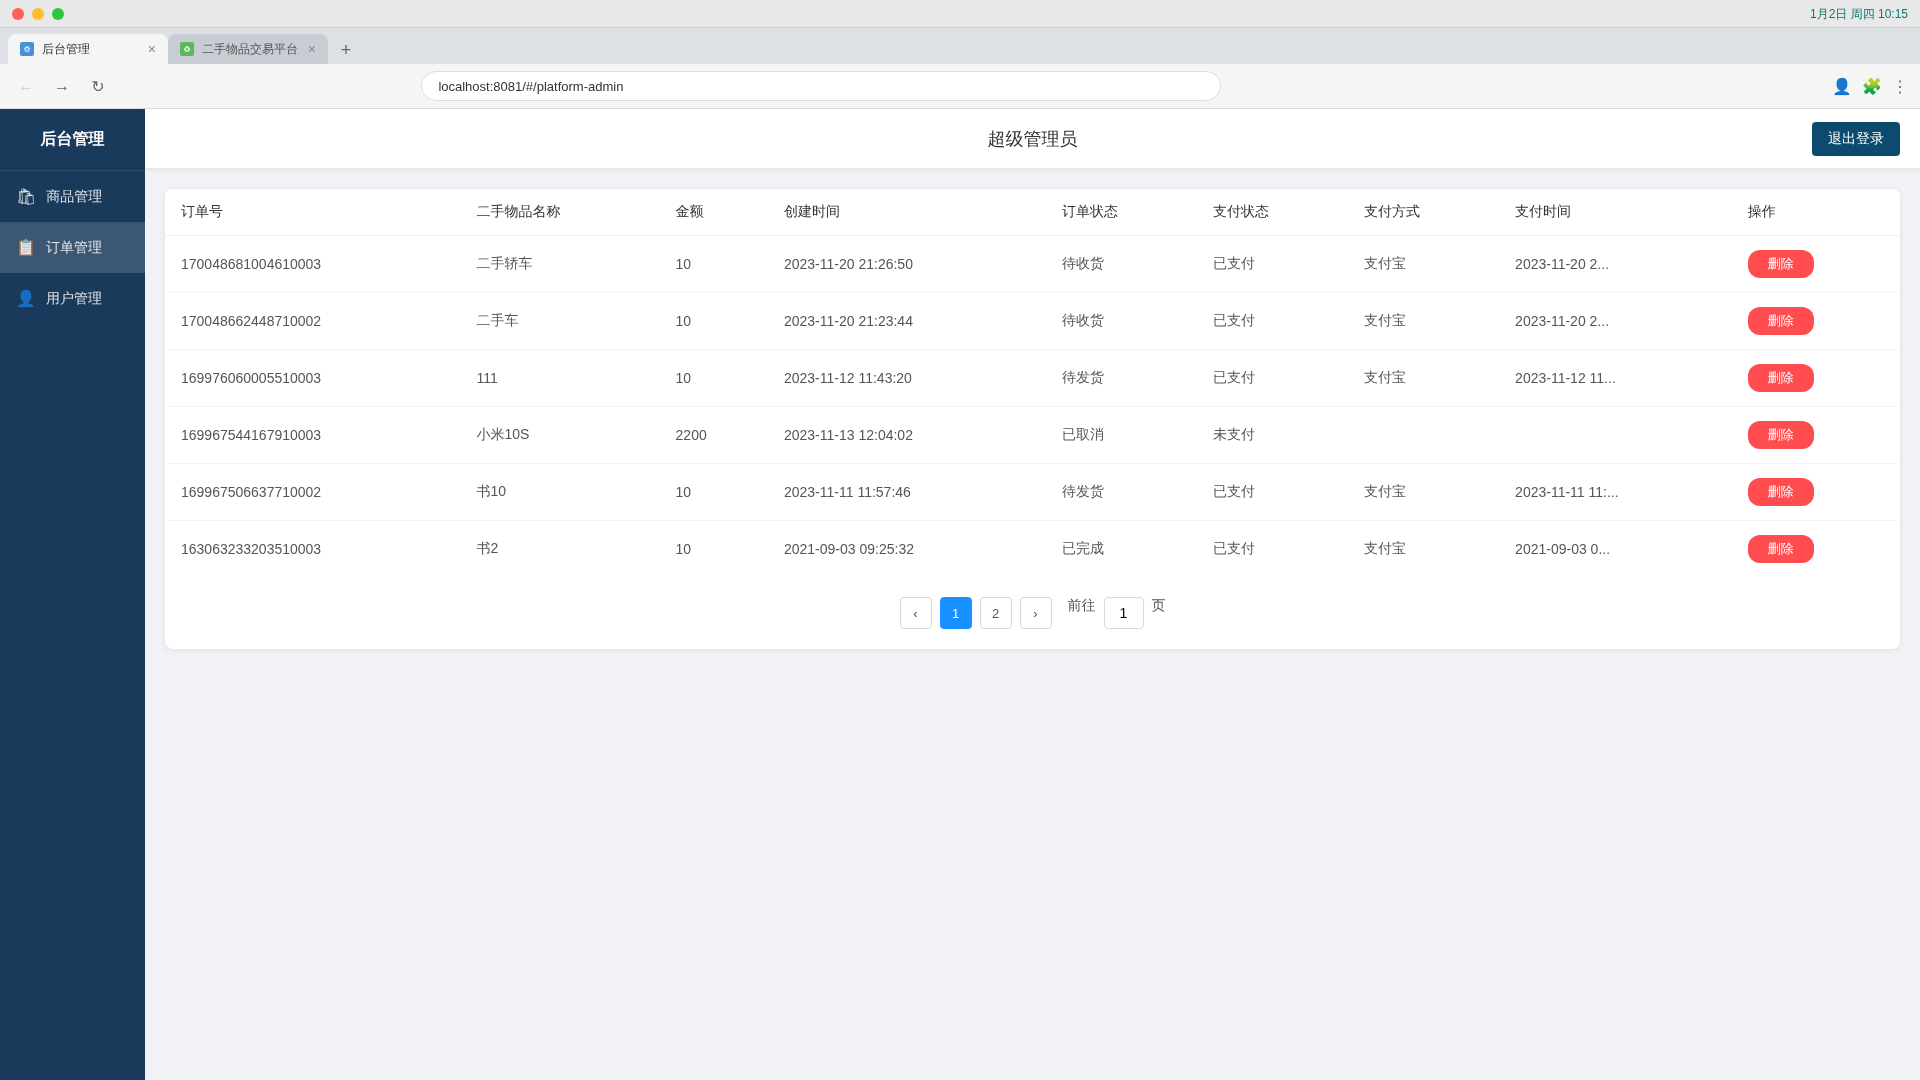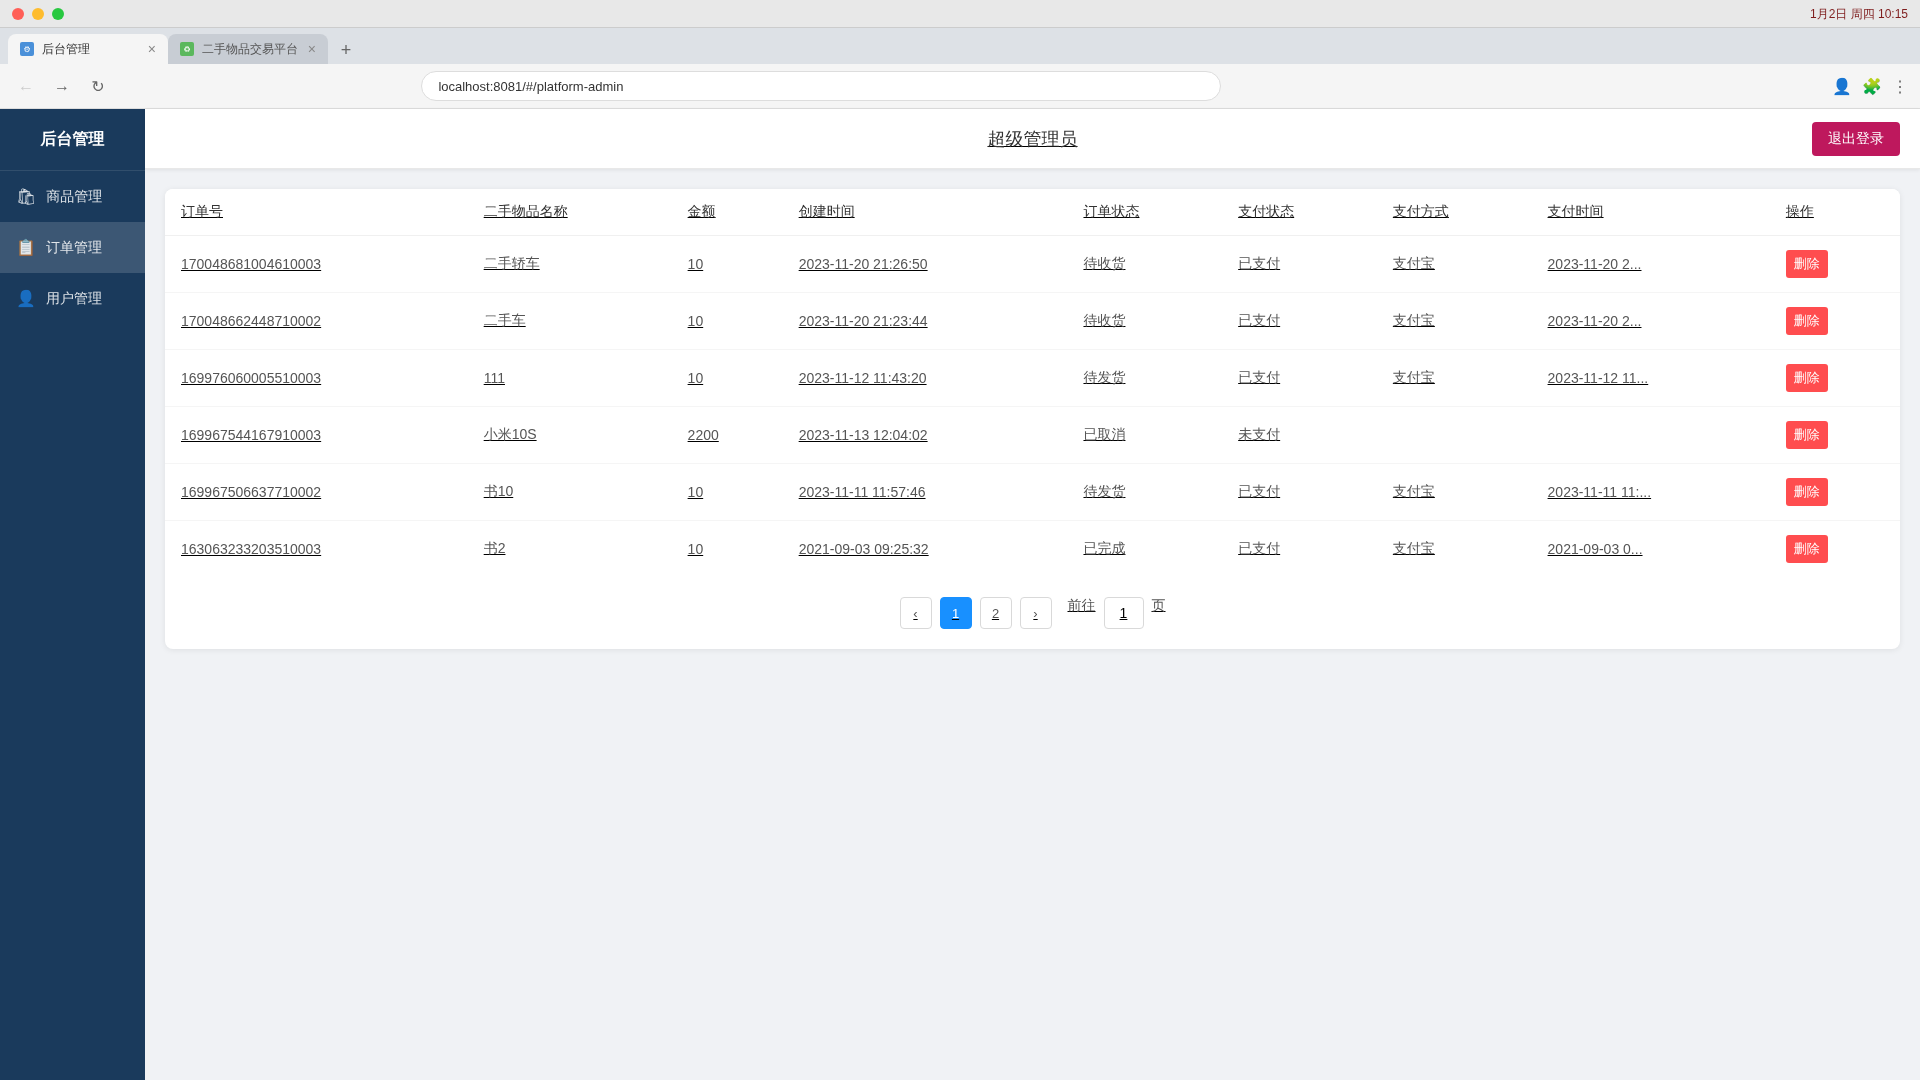--- a/index.html
+++ b/index.html
@@ -15,21 +15,21 @@
       border-bottom: 1px solid #ccc;
       position: relative;
     }
     .traffic-lights { display: flex; gap: 8px; }
     .traffic-light { width: 12px; height: 12px; border-radius: 50%; }
     .tl-red { background: #ff5f57; }
     .tl-yellow { background: #febc2e; }
     .tl-green { background: #28c840; }
     .menu-bar { display: flex; align-items: center; gap: 18px; margin-left: 20px; font-size: 13px; color: #333; }
     .menu-bar span { cursor: pointer; }
-    .system-tray { position: absolute; right: 12px; top: 50%; transform: translateY(-50%); display: flex; align-items: center; gap: 8px; font-size: 12px; color: #7f1d1d; }
+    .system-tray { position: absolute; right: 12px; top: 50%; transform: translateY(-50%); display: flex; align-items: center; gap: 8px; font-size: 12px; color: #0f766e; }
 
     
     .browser-chrome {
       background: #f5f5f5;
       border-bottom: 1px solid #ddd;
     }
     .tab-bar {
       height: 36px;
       display: flex;
       align-items: flex-end;
@@ -118,41 +118,40 @@
     }
     .sidebar-item.active { background: rgba(255,255,255,0.15); }
     .sidebar-icon { font-size: 16px; }
 
     
     .main-content {
       flex: 1;
       display: flex;
       flex-direction: column;
       background: #f0f2f5;
-      text-decoration: underline;
     }
     .main-header {
       height: 60px;
       background: white;
       display: flex;
       align-items: center;
       justify-content: center;
       border-bottom: 1px solid #e8e8e8;
       position: relative;
       box-shadow: 0 1px 4px rgba(0,0,0,0.08);
     }
     .main-header-title {
       font-size: 18px;
       font-weight: 500;
       color: #333;
     }
     .logout-btn {
       position: absolute;
       right: 20px;
-      background: #be185d;
+      background: #0c4a6e;
       color: white;
       border: none;
       padding: 8px 16px;
       border-radius: 4px;
       font-size: 14px;
       cursor: pointer;
     }
 
     
     .table-container {
@@ -179,22 +178,22 @@
       padding: 14px 16px;
       border-bottom: 1px solid #f5f5f5;
       color: #555;
     }
     .data-table tr:last-child td { border-bottom: none; }
 
     .delete-btn {
       background: #ff4d4f;
       color: white;
       border: none;
-      padding: 5px 8px;
-      border-radius: 3px;
+      padding: 5px 20px;
+      border-radius: 12px;
       font-size: 13px;
       cursor: pointer;
     }
 
     
     .pagination {
       display: flex;
       align-items: center;
       justify-content: center;
       padding: 20px;

